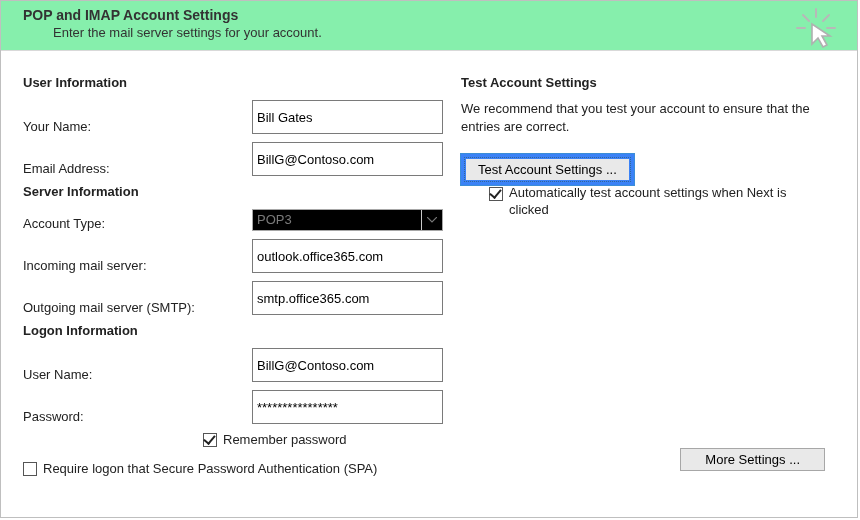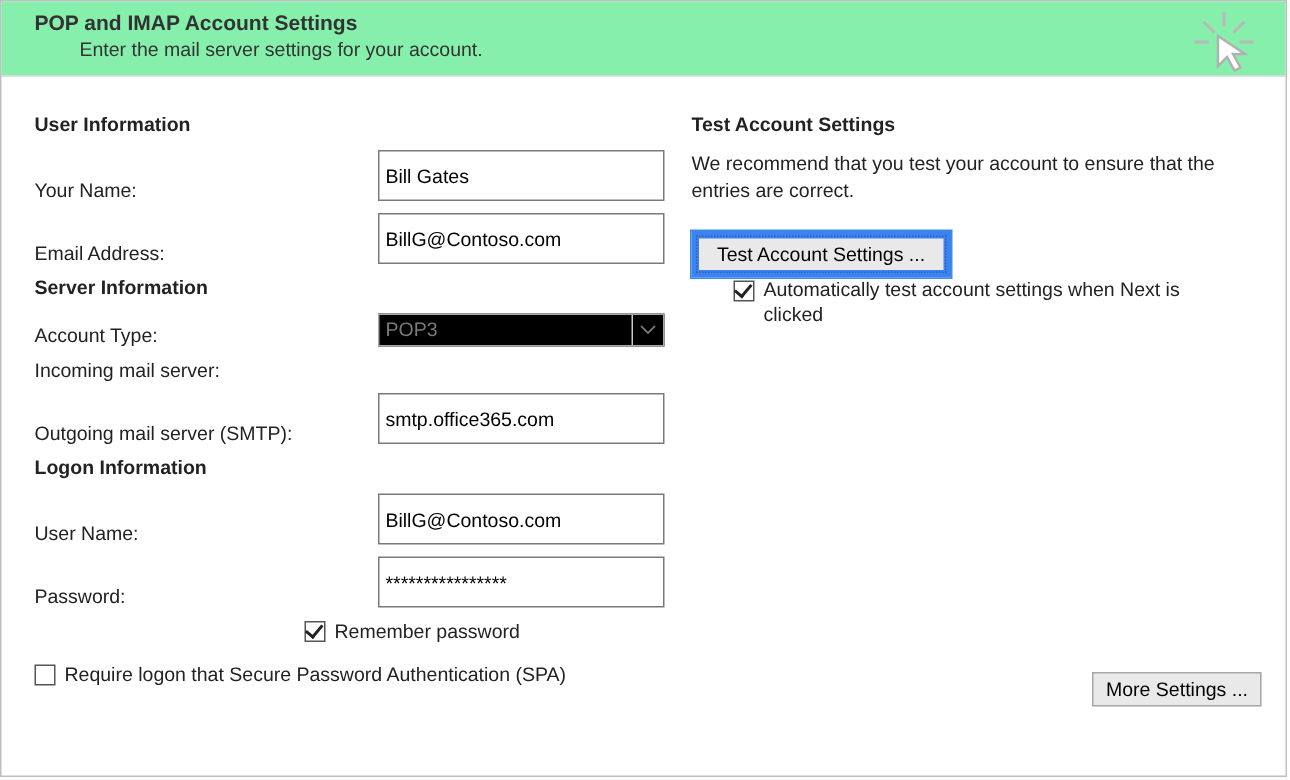--- a/index.html
+++ b/index.html
@@ -158,24 +158,24 @@
   .auto-test {
     display: flex;
     align-items: flex-start;
     margin-left: 28px;
     font-size: 13px;
     line-height: 1.3;
   }
   .auto-test .faux-check { margin-top: 2px; }
   .more-btn {
     position: absolute;
-    right: 16px;
+    right: 32px;
     bottom: 46px;
     font-size: 13px;
-    padding: 3px 8px;
+    padding: 3px 24px;
     background: #e9e9e9;
     border: 1px solid #a7a7a7;
     cursor: default;
   }
   .remember-row {
     margin-left: 180px;
     display: flex;
     align-items: center;
   }
   .spa-row {
@@ -232,20 +232,21 @@
               <svg width="10" height="6">
                   <path d="M0 0 L5 5 L10 0" fill="none" stroke="#777" stroke-width="1.2"></path>
                 </svg>
             </span>
           </div>
         </div>
       </div>
 
       <div class="row">
         <span class="lbl">Incoming mail server:</span>
+        <input type="text" value="outlook.office365.com" style="">
       </div>
 
       <div class="row">
         <span class="lbl">Outgoing mail server (SMTP):</span>
         <input type="text" value="smtp.office365.com" style="">
       </div>
 
       <div class="section-head" style="margin-top:8px">Logon Information</div>
 
       <div class="row">

